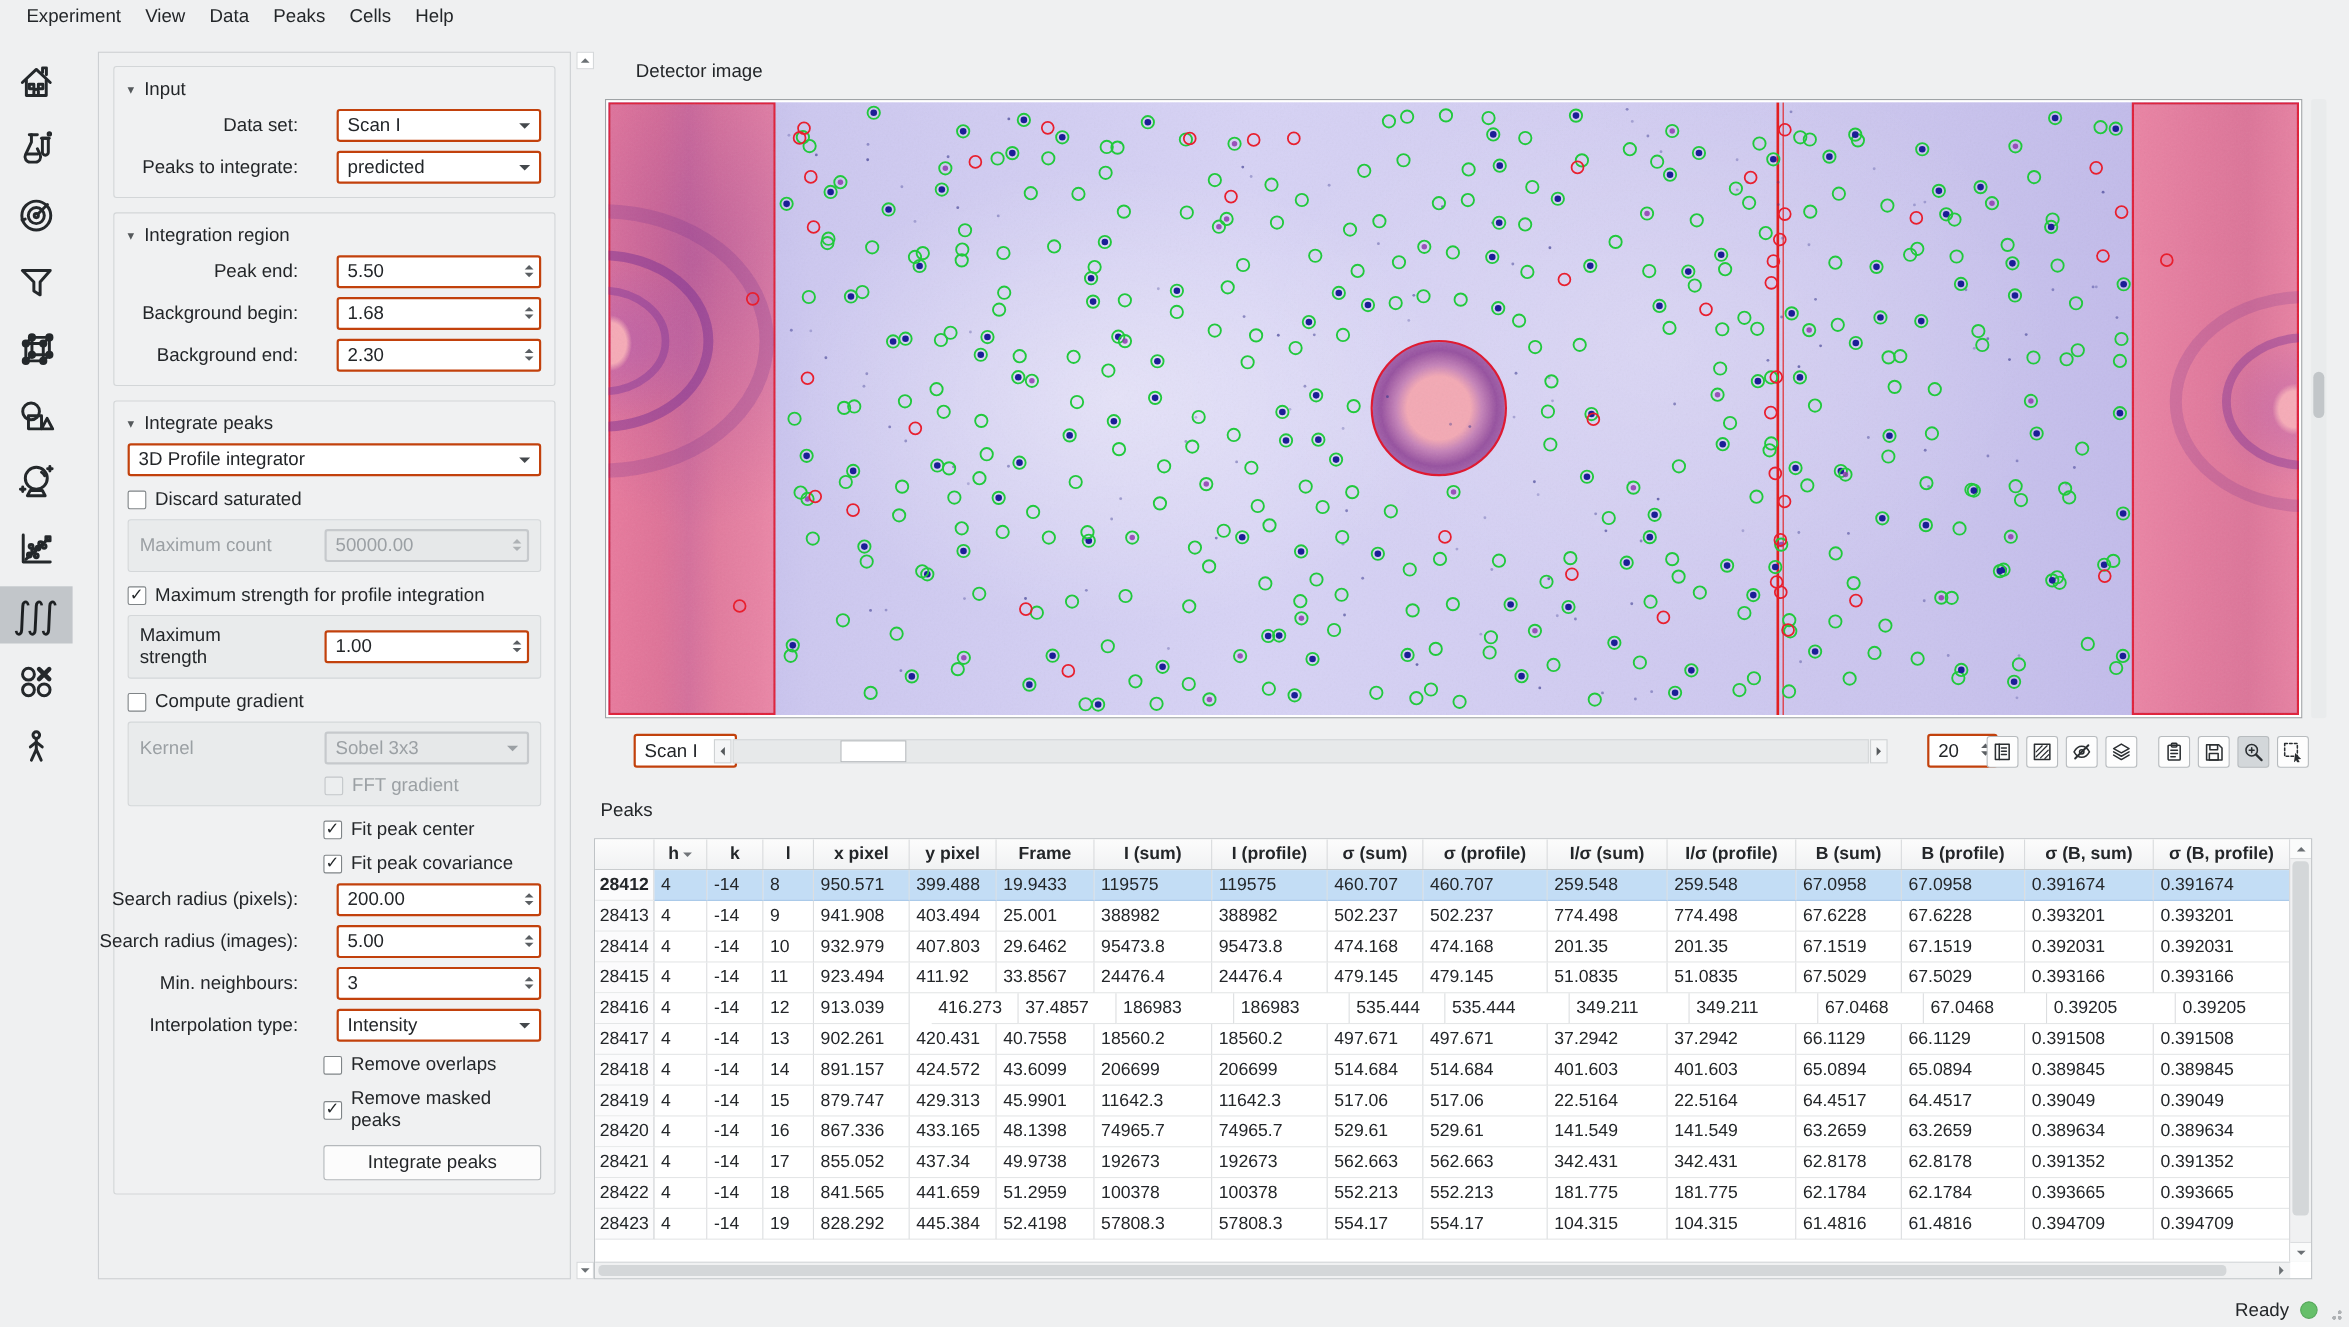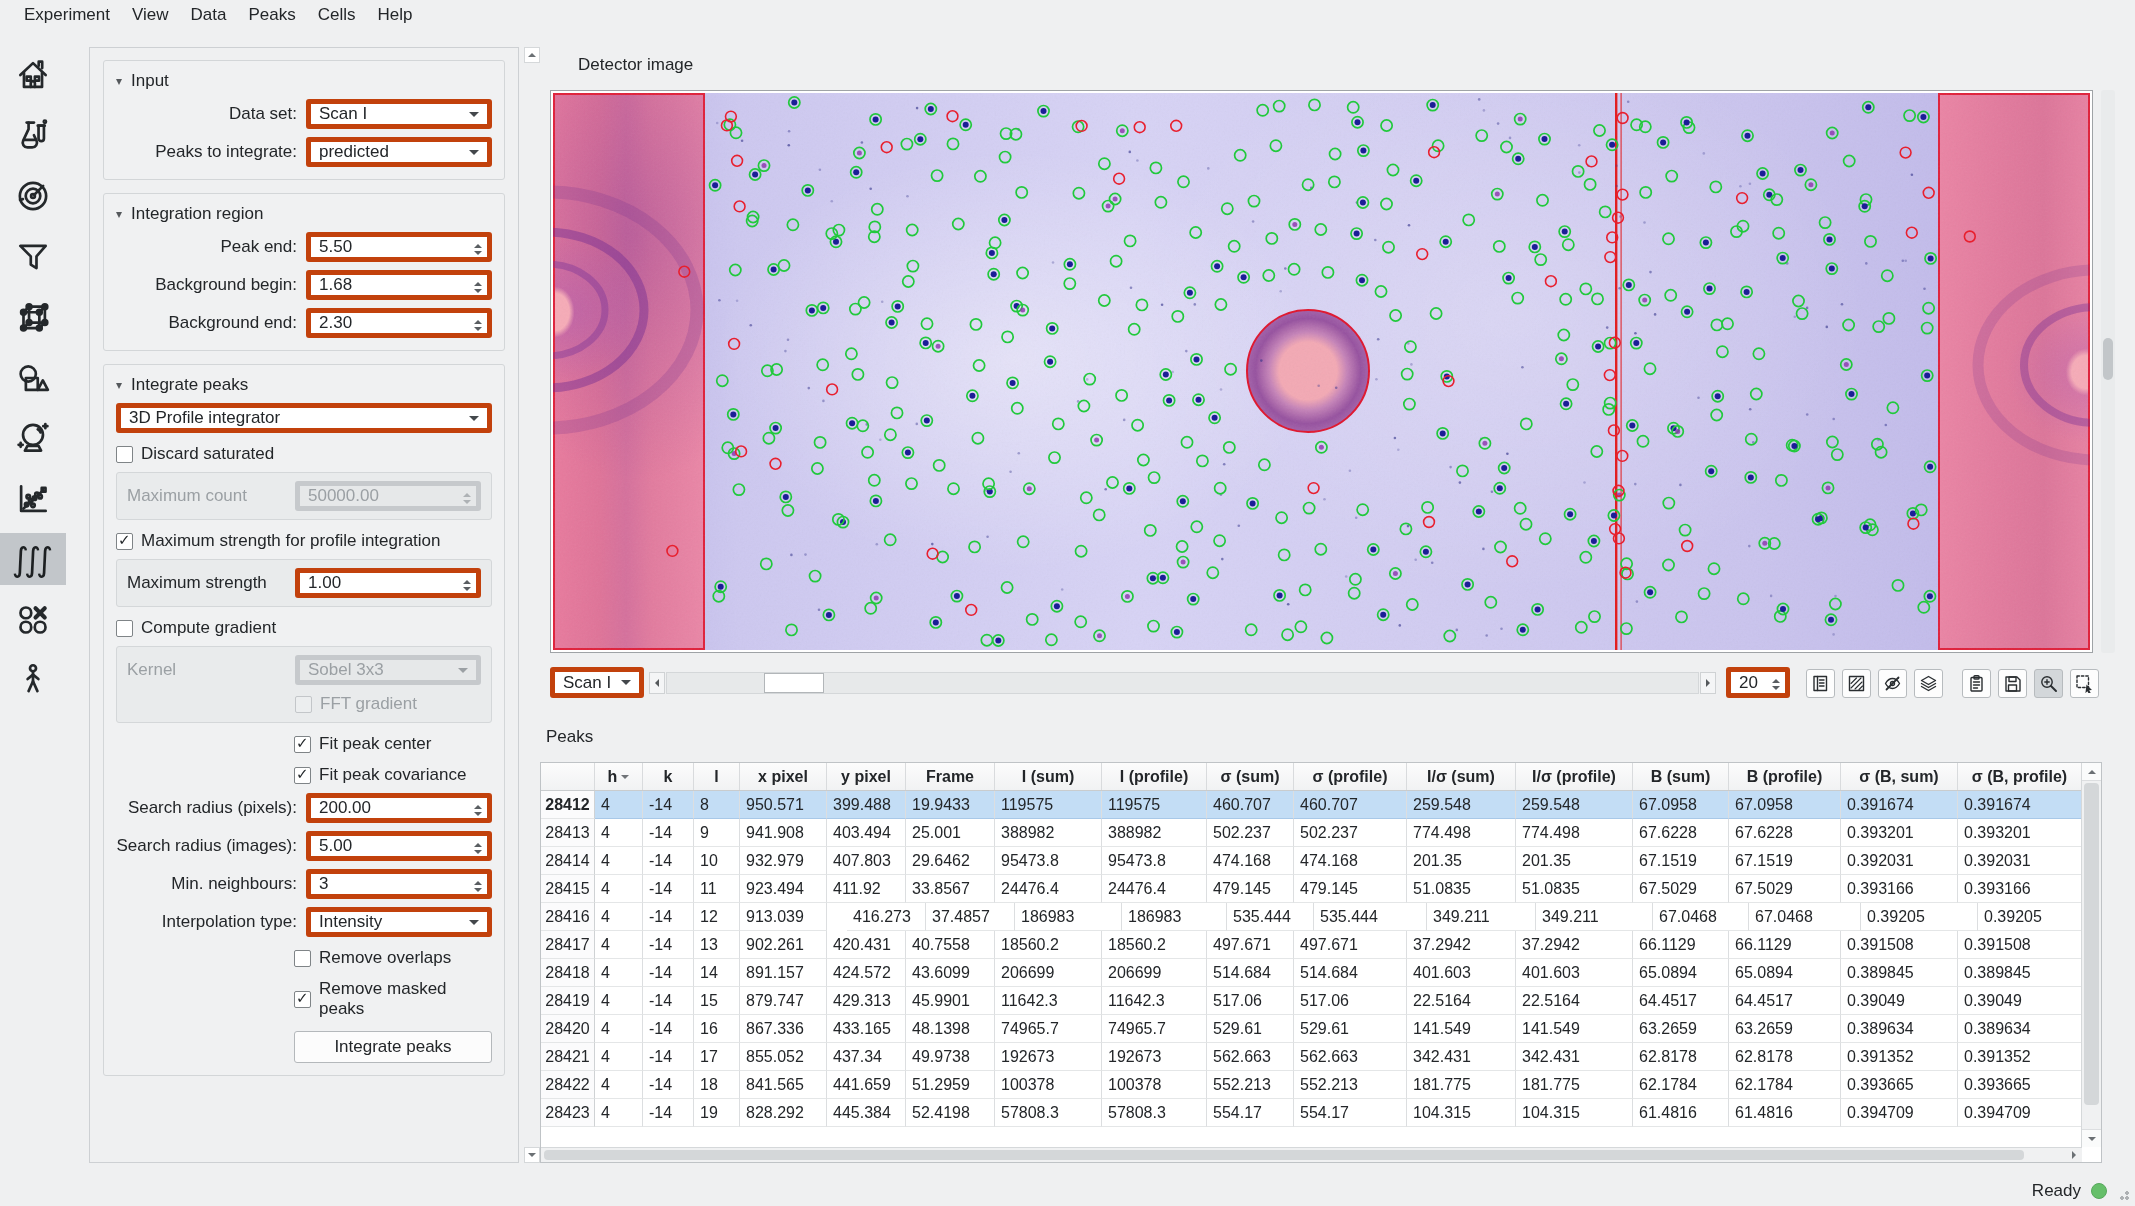--- a/index.html
+++ b/index.html
@@ -24,22 +24,22 @@
     letter-spacing:-5px; line-height:1; transform:translateX(-3px); }
   
   #options-panel { position:absolute; left:89px; top:47px; width:430px; height:1116px;
     border:1px solid #cdd0d3; background:#eff0f1; padding:12px 13px; overflow:hidden; }
   .grp { border:1px solid #d3d6d8; border-radius:3px; background:#f0f1f2;
     padding:10px 12px 12px 12px; margin-bottom:13px; }
   .grp-title { display:flex; align-items:center; gap:9px; margin-bottom:6px; }
   .grp-title::before { content:"▾"; font-size:12px; color:#55595c; }
   .frow { display:flex; align-items:center; justify-content:flex-end; gap:9px; margin-top:8px; }
   .frow .flabel { text-align:right; white-space:nowrap; }
-  .ctl { width:186px; height:30px; background:#fff; border:5px solid #c2410c; border-radius:3px;
-    display:flex; align-items:center; padding:0 8px; position:relative; flex:none; }
+  .ctl { width:186px; height:30px; background:#fff; border:2px solid #c2410c; border-radius:3px;
+    display:flex; align-items:center; padding:0 8px; position:relative; flex:none;margin-left:26px; }
   .ctl.full { width:100%; }
   .ctl .val { flex:1; overflow:hidden; white-space:nowrap; }
   .combo-arrow { width:0; height:0; border:5px solid transparent; border-top-color:#44484c;
     margin-top:5px; flex:none; }
   .spin-btns { position:absolute; right:5px; top:3px; display:flex; flex-direction:column; gap:3px; }
   .spin-btns i { display:block; width:0; height:0; border:4px solid transparent; }
   .spin-btns i.up { border-bottom-color:#5a5e62; }
   .spin-btns i.dn { border-top-color:#5a5e62; }
   .ctl.dis { background:#e6e8e9; border-color:#c6c9cc; color:#9ba0a4; }
   .ctl.dis .combo-arrow { border-top-color:#9ba0a4; }

